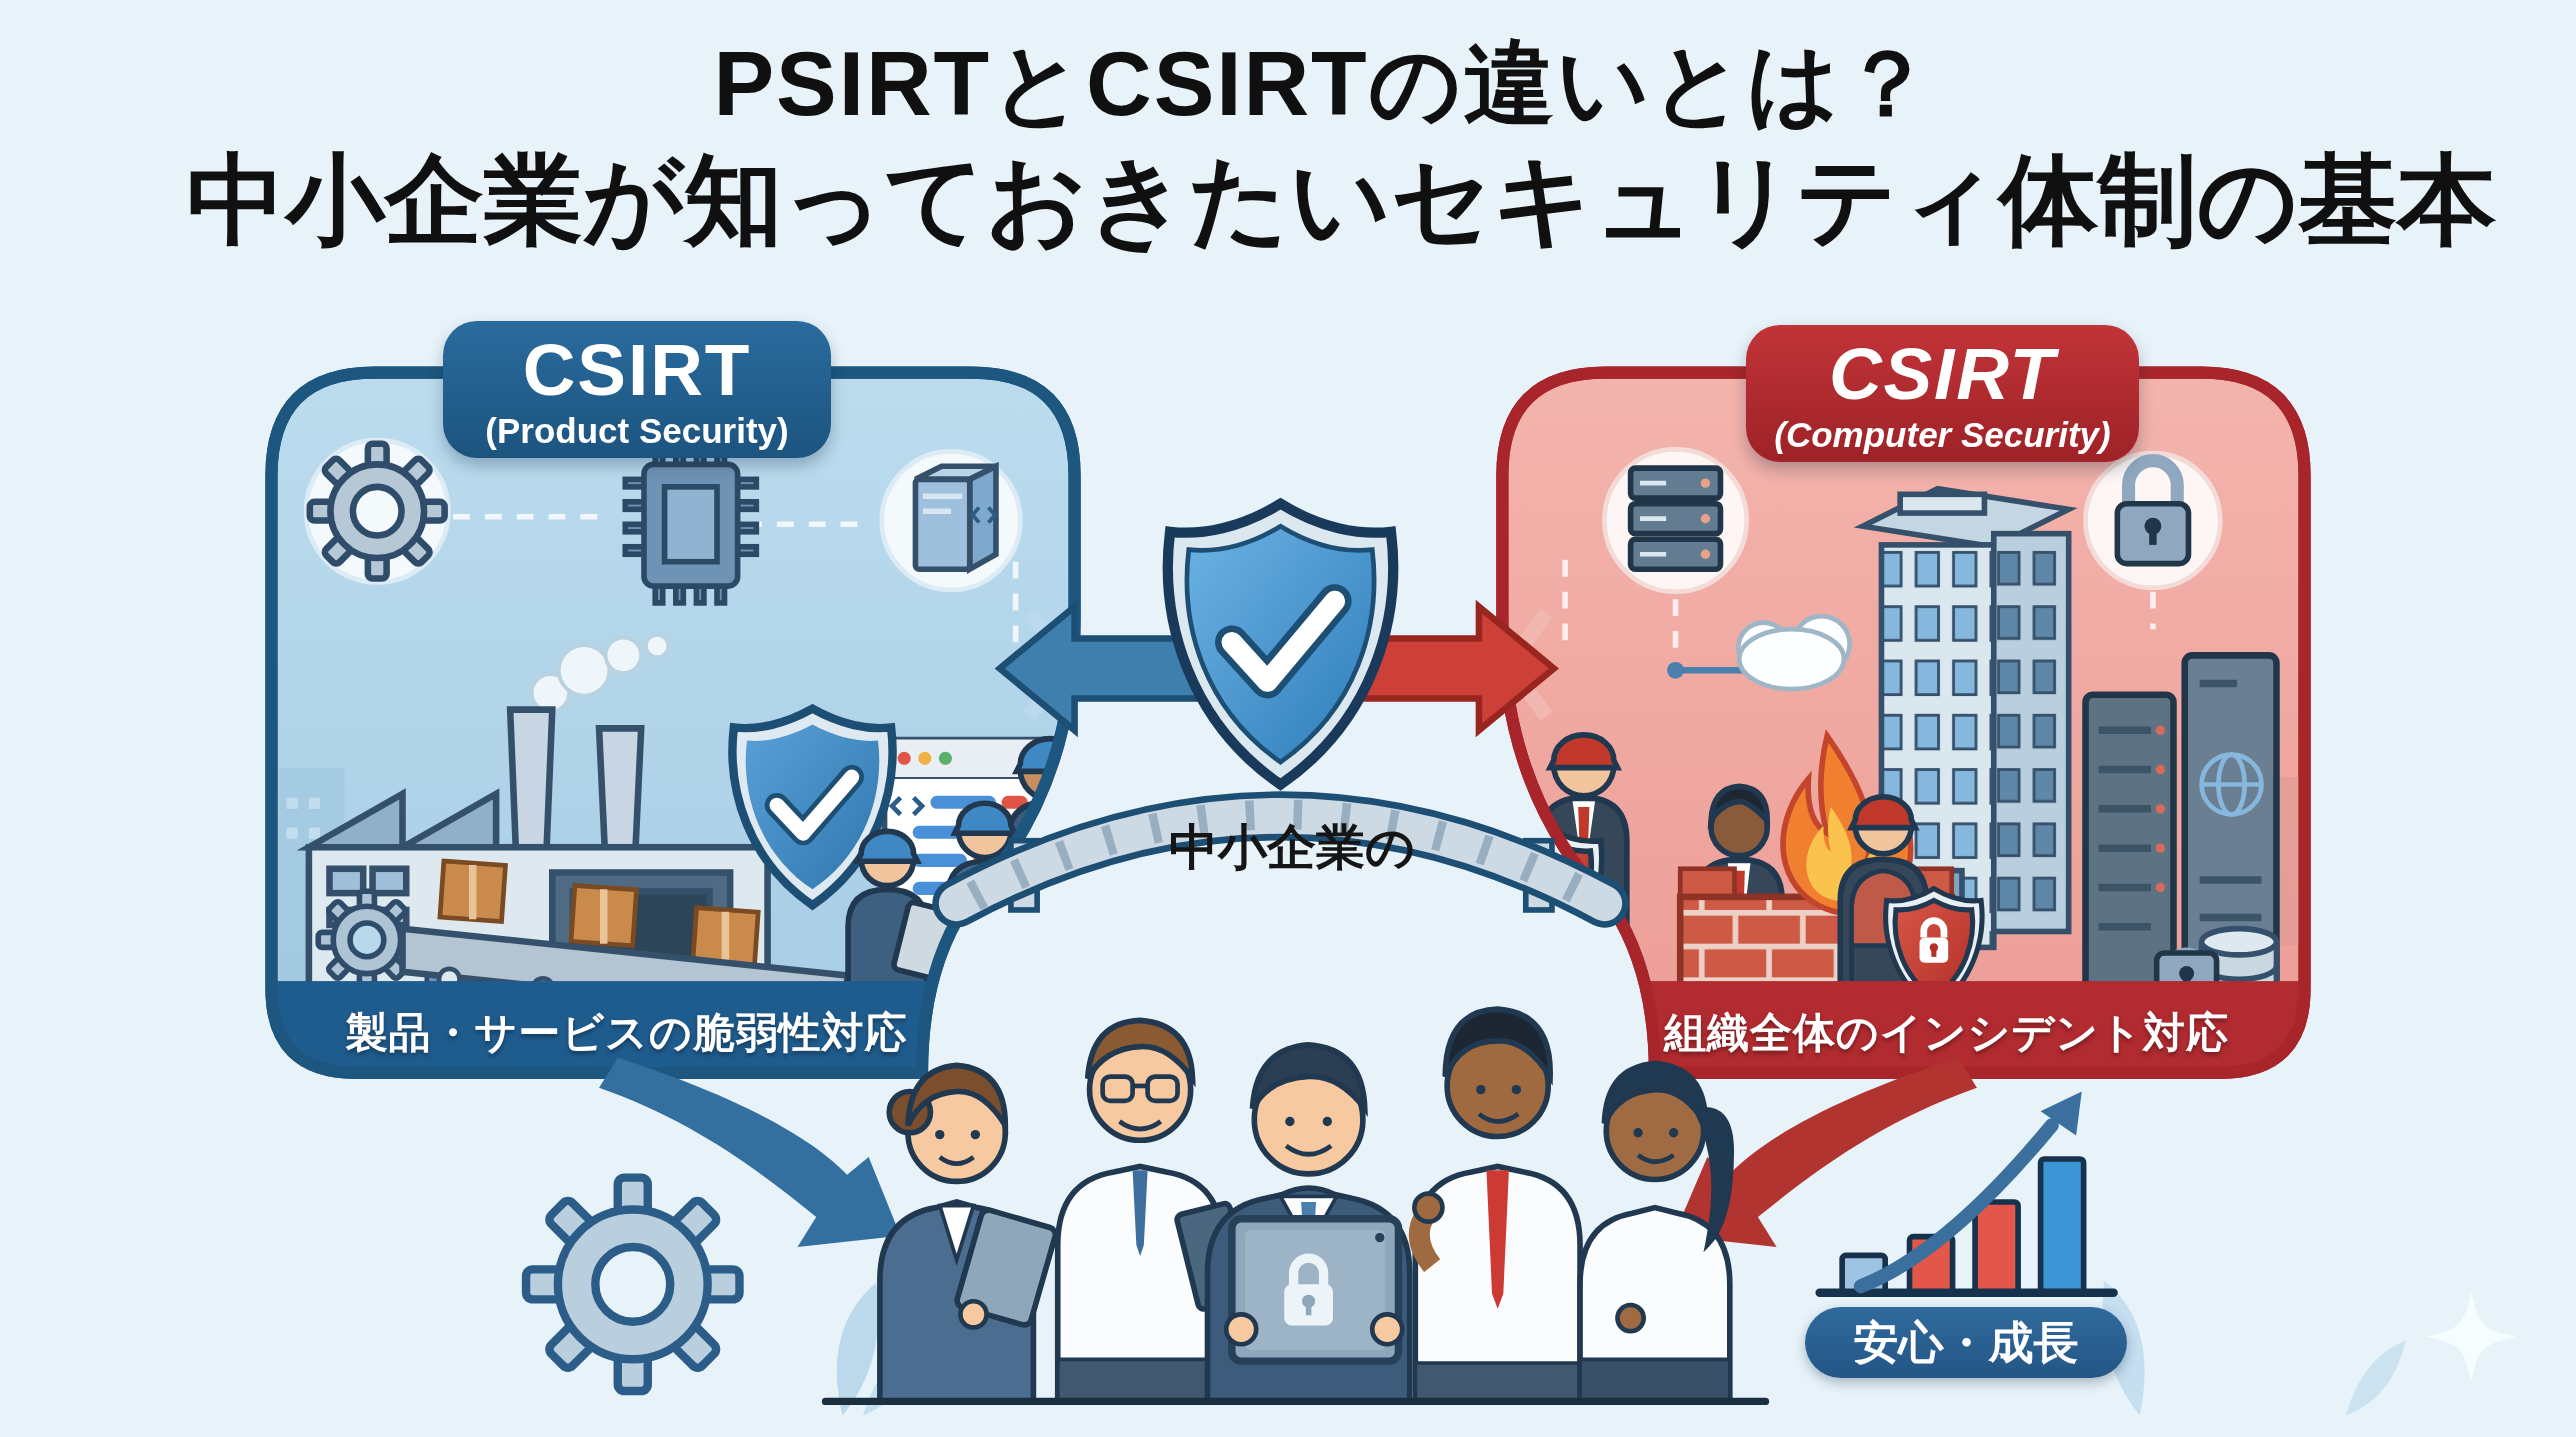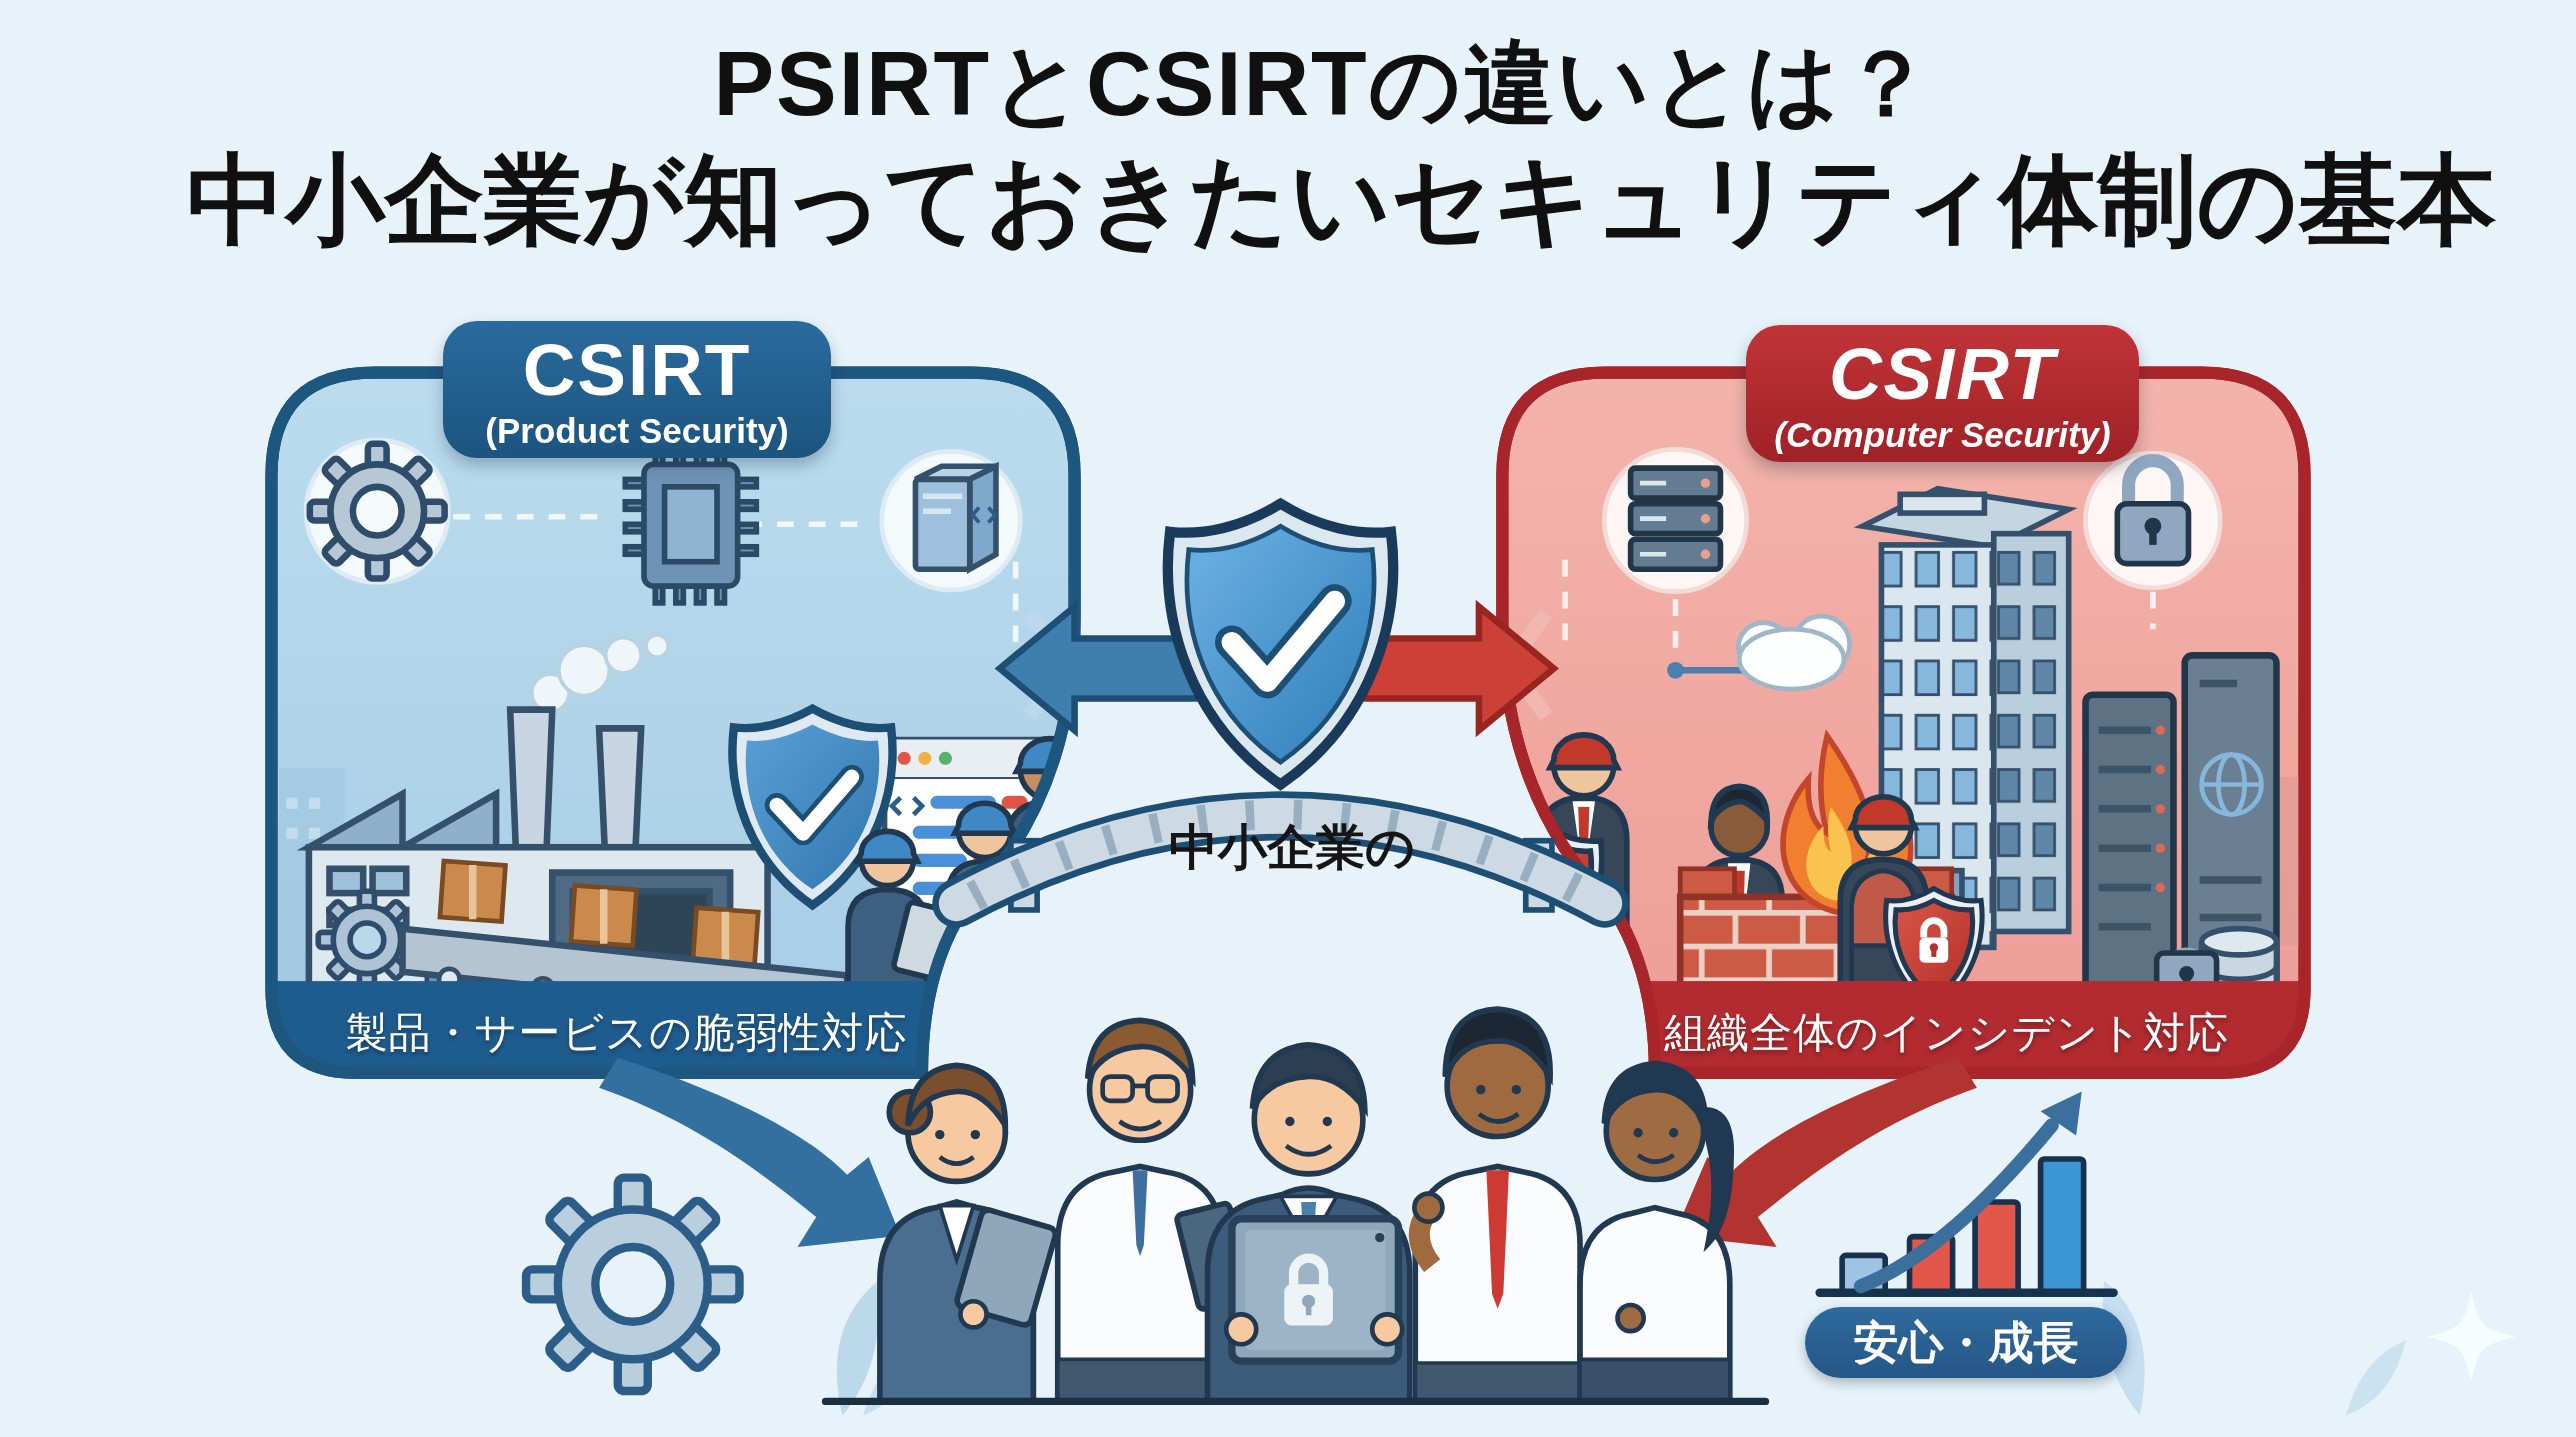--- a/index.html
+++ b/index.html
@@ -8,21 +8,21 @@
   svg.art{position:absolute;left:0;top:0;}
   .title{position:absolute;top:28px;left:0;width:100%;text-align:center;color:#101010;font-weight:900;padding-left:36px;}
   .title .l1{font-size:91px;line-height:112px;letter-spacing:1.9px;}
   .title .l2{font-size:99px;line-height:120px;letter-spacing:0;margin-left:35px;}
   .hdr{position:absolute;border-radius:34px;color:#fff;text-align:center;font-weight:800;
        box-shadow:0 7.5px 15px rgba(20,40,70,.28);}
   .hdr .nm{font-size:73px;line-height:82px;margin-top:7.5px;letter-spacing:1.9px;}
   .hdr .sub{font-size:35px;line-height:39px;}
   .hdr.psirt{left:443px;top:321px;width:388px;height:137px;background:linear-gradient(180deg,#2a6b9d,#1c547f);}
   .hdr.csirt{left:1746px;top:325px;width:393px;height:137px;background:linear-gradient(180deg,#c13438,#9e2227);font-style:italic;}
-  .caption{position:absolute;color:#fff;font-weight:400;font-size:42px;text-align:center;
+  .caption{position:absolute;color:#fff;font-weight:700;font-size:42px;text-align:center;
            text-shadow:0 2.8px 4.7px rgba(0,0,0,.35);letter-spacing:0.9px;}
   .caption.psirt{left:271px;top:1005px;width:711px;}
   .caption.csirt{left:1591px;top:1005px;width:711px;}
   .center-label{position:absolute;left:1011px;top:818px;width:562px;text-align:center;color:#151515;font-weight:700;}
   .center-label .cl1{font-size:49px;line-height:58px;}
   .center-label .cl2{font-size:49px;line-height:60px;}
   .badge{position:absolute;left:1805px;top:1307px;width:322px;height:71px;border-radius:37px;
          background:linear-gradient(180deg,#2f6a9c,#245686);color:#fff;font-size:45px;font-weight:800;
          display:flex;align-items:center;justify-content:center;box-shadow:0 4.7px 11.2px rgba(20,40,70,.3);}
 </style>

